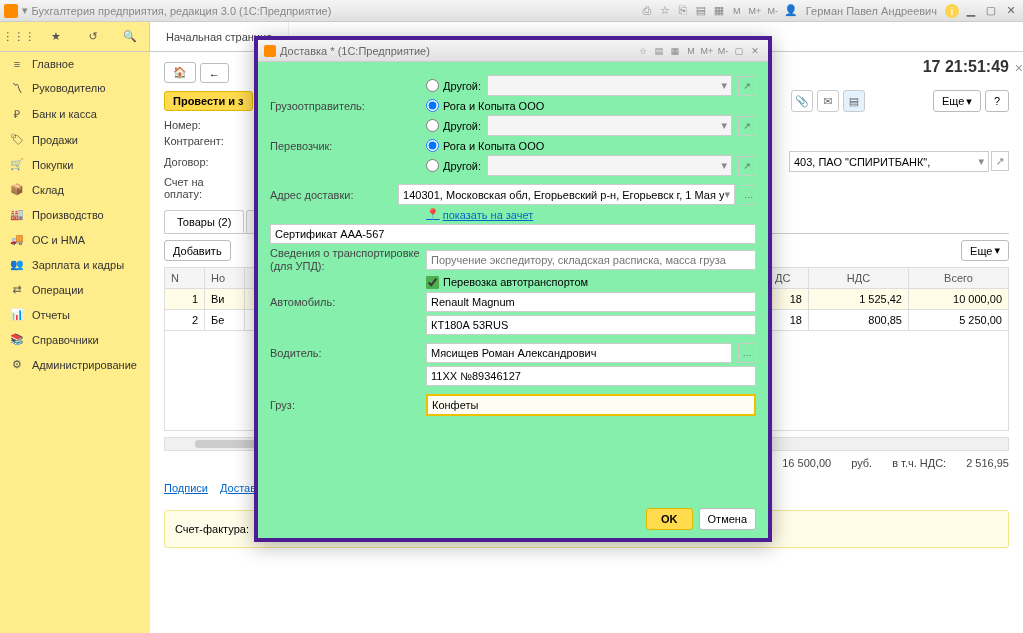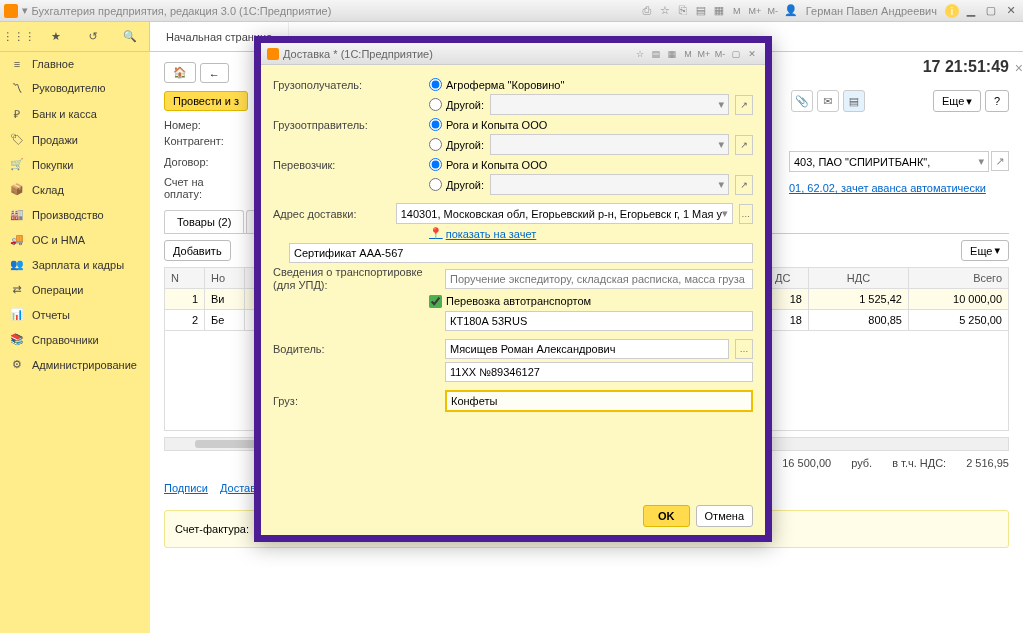--- a/index.html
+++ b/index.html
@@ -26,21 +26,21 @@
 .sidebar .item { display: flex; align-items: center; padding: 6px 10px; color: #333; cursor: pointer; gap: 8px; }
 .sidebar .item .icon { width: 14px; text-align: center; color: #555; }
 
 
 .main { position: absolute; top: 52px; left: 150px; right: 0; bottom: 0; background: #fff; }
 
 
 .doc-area { padding: 10px 14px; position: relative; }
 .doc-toolbar { display: flex; gap: 4px; margin-bottom: 8px; align-items: center; }
 .btn { border: 1px solid #bbb; background: #fff; padding: 3px 8px; border-radius: 3px; cursor: pointer; display: inline-flex; align-items: center; gap: 4px; }
-.btn.yellow { background: #ffdb4d; border-color: #e0b800; font-weight: normal; }
+.btn.yellow { background: #ffdb4d; border-color: #e0b800; font-weight: bold; }
 .esc-btn { border: 1px solid #bbb; background: #fff; padding: 3px 8px; border-radius: 3px; cursor: pointer; display: inline-flex; align-items: center; gap: 2px; }
 
 .doc-title { font-size: 16px; font-weight: bold; color: #333; position: absolute; right: 14px; top: 6px; }
 .doc-close { position: absolute; right: 14px; top: 8px; color: #999; cursor: pointer; font-size: 14px; }
 
 .form-row { display: flex; align-items: center; margin: 4px 0; gap: 6px; }
 .form-row label { width: 78px; color: #444; }
 .form-row .field { flex: 1; border: 1px solid #ccc; padding: 3px 4px; background: #fff; display: flex; align-items: center; }
 .form-row .field .drop { margin-left: auto; color: #888; }
 .form-row .extbtn { width: 18px; height: 20px; border: 1px solid #ccc; display: inline-flex; align-items: center; justify-content: center; color: #888; cursor: pointer; }
@@ -57,34 +57,34 @@
 table.grid th, table.grid td { border: 1px solid #ddd; padding: 4px 6px; text-align: left; }
 table.grid th { background: #f5f5f5; font-weight: normal; color: #555; }
 table.grid td.num { text-align: right; }
 table.grid tr.hl td { background: #fffde7; }
 
 .totals { display: flex; justify-content: flex-end; gap: 20px; padding: 6px 0; color: #444; }
 .bottom-links { padding: 6px 0; display: flex; align-items: center; gap: 12px; }
 .invoice-row { margin-top: 10px; padding: 8px 10px; display: flex; align-items: center; gap: 10px; }
 
 
-.modal { position: absolute; top: 36px; left: 254px; width: 518px; height: 506px; background: #fef9c3; border: 7px solid #4c1d95; box-shadow: 0 4px 20px rgba(0,0,0,0.3); z-index: 100; display: flex; flex-direction: column; }
+.modal { position: absolute; top: 36px; left: 254px; width: 518px; height: 506px; background: #86efac; border: 4px solid #4c1d95; box-shadow: 0 4px 20px rgba(0,0,0,0.3); z-index: 100; display: flex; flex-direction: column; }
 .modal-titlebar { height: 22px; background: linear-gradient(#f5f5f5,#e0e0e0); border-bottom: 1px solid #ccc; display: flex; align-items: center; padding: 0 6px; gap: 4px; }
 .modal-titlebar .logo { width: 12px; height: 12px; background: #ff8c00; border-radius: 2px; }
 .modal-titlebar .title { flex: 1; color: #666; }
 .modal-titlebar .icons { display: flex; gap: 2px; }
 .modal-titlebar .icons span { width: 14px; height: 14px; display: inline-flex; align-items: center; justify-content: center; color: #888; font-size: 9px; cursor: pointer; }
 
 .modal-body { padding: 10px 12px; flex: 1; overflow: auto; }
 .modal-title { font-size: 16px; font-weight: bold; margin-bottom: 10px; }
 .mrow { display: flex; align-items: center; margin: 3px 0; gap: 6px; }
 .mrow .mlabel { width: 150px; color: #444; }
 .radio { display: flex; align-items: center; gap: 4px; }
 .radio input { margin: 0; }
-.mrow .tinput { flex: 1; border: 1px solid #ccc; padding: 3px 4px; margin-left: 16px; }
+.mrow .tinput { flex: 1; border: 1px solid #ccc; padding: 3px 4px; }
 .mrow .tinput.active { border: 2px solid #f0c000; background: #fffef5; }
 .mrow .combo { flex: 1; border: 1px solid #ccc; padding: 3px 4px; display: flex; align-items: center; background: #fff; }
 .mrow .combo .drop { margin-left: auto; color: #888; }
 .mrow .combo.disabled { background: #f5f5f5; color: #aaa; }
 .maplink { color: #0066cc; text-decoration: underline; cursor: pointer; display: inline-flex; align-items: center; gap: 3px; }
 .mrow .small-ext { width: 18px; height: 20px; border: 1px solid #ccc; display: inline-flex; align-items: center; justify-content: center; font-size: 9px; color: #666; cursor: pointer; }
 .modal-footer { padding: 8px 12px; display: flex; justify-content: flex-end; gap: 6px; border-top: none; }
 .modal-footer .btn.ok { background: #ffdb4d; border-color: #e0b800; font-weight: bold; padding: 4px 14px; margin-left: 28px; }
 
 .scrollbar-placeholder { height: 14px; background: #f0f0f0; border: 1px solid #ddd; position: relative; margin-top: 6px; }
@@ -225,21 +225,20 @@
         <div class="field">
             <span>403, ПАО "СПИРИТБАНК",</span>
             <span class="drop">▾</span>
           </div>
         <span class="extbtn">↗</span>
       </div>
     </div>
     <div class="form-row">
       <label>Счет на оплату:</label>
       <div style="flex:1"></div>
-      <span class="link" style="width:220px;overflow:hidden;white-space:nowrap">01, 62.02, зачет аванса автоматически</span>
     </div>
 
     <div class="doc-tabs">
       <div class="dtab active">Товары (2)</div>
       <div class="dtab" style="overflow:hidden;width:18px">В</div>
     </div>
 
     <div class="table-toolbar">
       <span class="btn">Добавить</span>
       <span class="esc-btn">
@@ -249,21 +248,21 @@
     </div>
 
     <table class="grid">
       <tbody>
           <tr>
         <th style="width:40px">N</th>
         <th style="width:40px">Но</th>
         <th></th>
         <th style="width:40px">ДС</th>
         <th style="width:100px;text-align:center">НДС</th>
-        <th style="width:100px;text-align:right">Всего</th>
+        <th style="width:100px;text-align:center">Всего</th>
       </tr>
       <tr class="hl">
         <td class="num">1</td>
             <td>Ви</td>
             <td></td>
         <td class="num">18</td>
             <td class="num">1 525,42</td>
             <td class="num">10 000,00</td>
       </tr>
       <tr>
@@ -318,27 +317,20 @@
       <span>M</span>
       <span>M+</span>
       <span>M-</span>
       <span>▢</span>
       <span>✕</span>
     </div>
   </div>
   <div class="modal-body">
 
     <div class="mrow">
-      <div class="mlabel">Грузополучатель:</div>
-      <label class="radio">
-          <input type="radio" checked="" style="">
-          <span>Агроферма "Коровино"</span>
-        </label>
-    </div>
-    <div class="mrow">
       <div class="mlabel"></div>
       <label class="radio">
           <input type="radio" style="">
           <span>Другой:</span>
         </label>
       <div class="combo disabled">
           <span></span>
           <span class="drop">▾</span>
         </div>
       <span class="small-ext">↗</span>
@@ -410,20 +402,24 @@
 
     <div class="mrow">
       <div class="mlabel"></div>
       <label style="display:flex;align-items:flex-start;gap:4px">
           <input type="checkbox" checked="" style="accent-color: rgb(76, 175, 80);">
           <span>Перевозка автотранспортом</span>
         </label>
     </div>
 
     <div class="mrow">
+      <div class="mlabel">Автомобиль:</div>
+      <input class="tinput" value="Renault Magnum" style="">
+    </div>
+    <div class="mrow">
       <div class="mlabel"></div>
       <input class="tinput" value="КТ180А 53RUS" style="">
     </div>
 
     <div class="mrow" style="margin-top:8px">
       <div class="mlabel">Водитель:</div>
       <input class="tinput" value="Мясищев Роман Александрович" style="">
       <span class="small-ext">…</span>
     </div>
     <div class="mrow">

